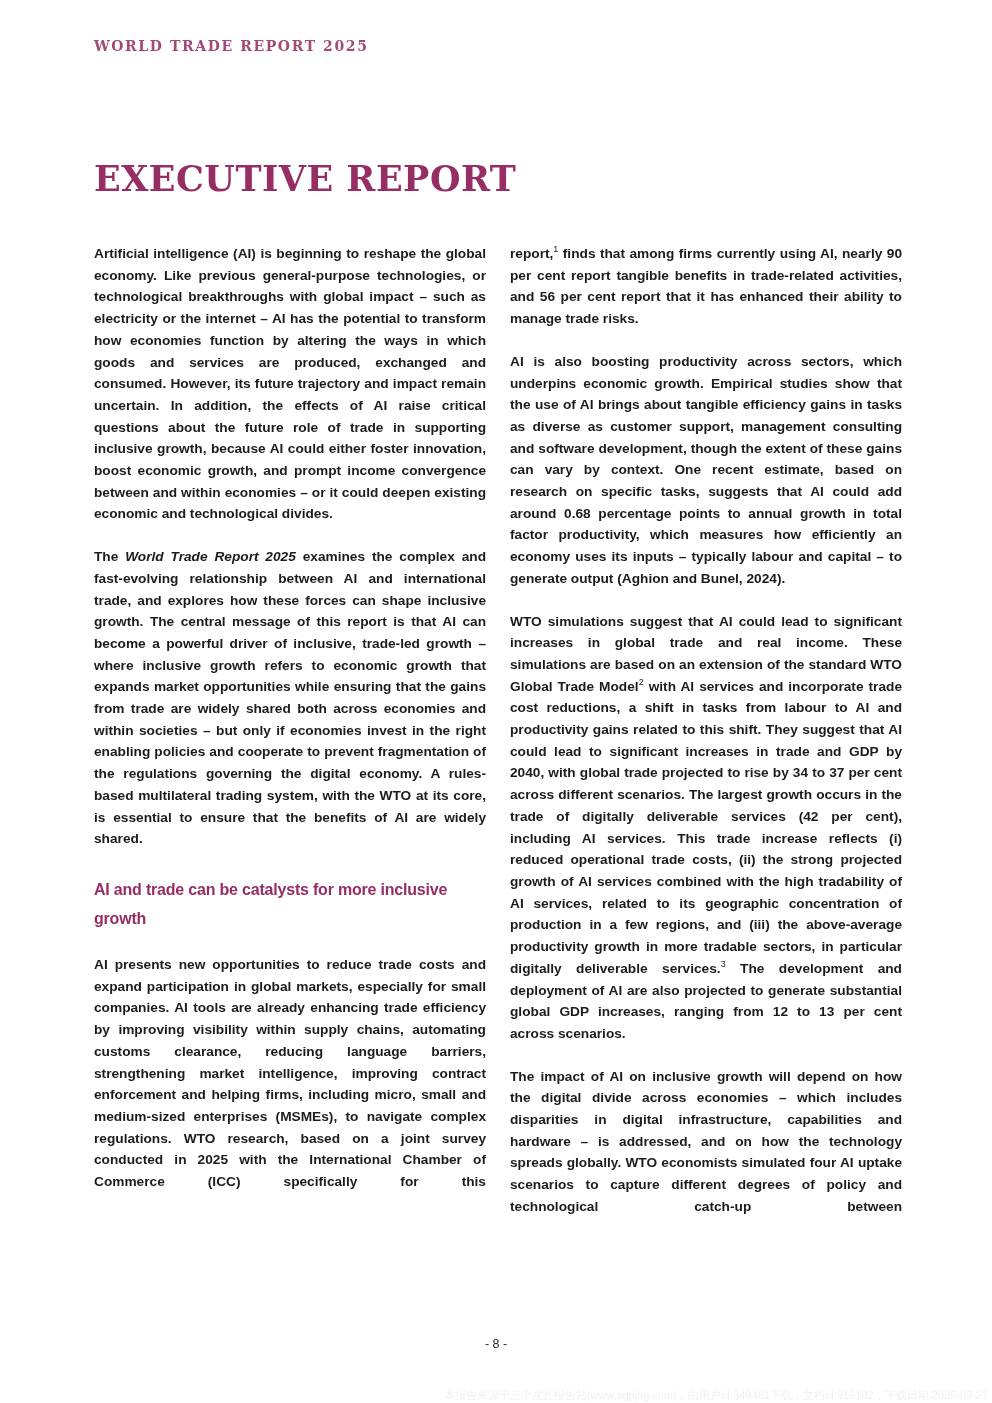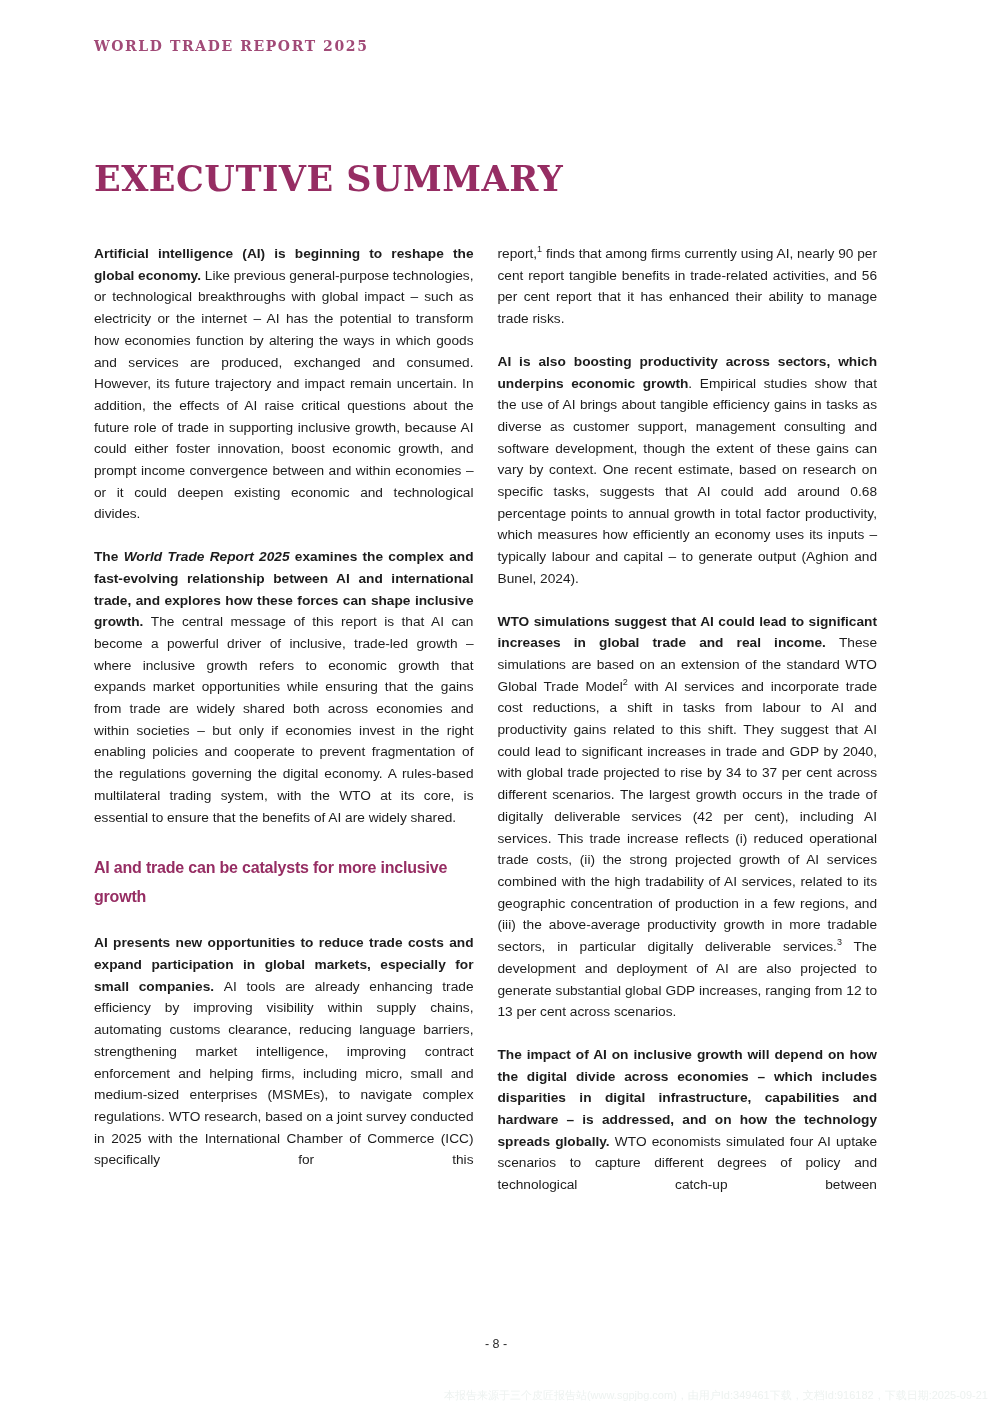--- a/index.html
+++ b/index.html
@@ -11,21 +11,21 @@
   body{
     width:992px;height:1403px;
     background:#ffffff;
     font-family:"Liberation Sans",sans-serif;
     color:var(--body-ink);
     position:relative;
     overflow:hidden;
   }
   .page{
     position:absolute;inset:0;
-    padding:38px 115px 0 94px;
+    padding:38px 90px 0 94px;
   }
   .report-header{
     font-family:"DejaVu Serif",serif;
     font-size:14px;
     font-weight:600;
     letter-spacing:1.6px;
     color:#a14a77;
     margin:0;
   }
   .page-title{
@@ -51,21 +51,21 @@
     text-align:justify;
     margin:0 0 21px 0;
     color:var(--body-ink);
   }
   .body-paragraph.p-continued{
     text-align-last:justify;
     margin-bottom:0;
   }
   .seg-bold{font-weight:700;}
   .seg-bold-italic{font-weight:700;font-style:italic;}
-  .seg-regular{font-weight:400;}
+  .seg-regular{font-weight:700;}
   sup.seg-sup{
     font-size:9px;
     line-height:0;
     vertical-align:super;
   }
   .section-heading{
     font-size:16px;
     line-height:29px;
     font-weight:700;
     color:var(--accent);
@@ -86,21 +86,21 @@
     font-size:11px;
     white-space:nowrap;
     color:#edf2f0;
   }
 </style>
 </head>
 <body>
 
 <div class="page">
   <p class="report-header">WORLD TRADE REPORT 2025</p>
-  <h1 class="page-title">EXECUTIVE SUMMARY</h1>
+  <h1 class="page-title">EXECUTIVE REPORT</h1>
   <div class="columns">
     <div class="column">
         <p class="body-paragraph"><span class="seg-bold">Artificial intelligence (AI) is beginning to reshape the global economy. </span><span class="seg-regular">Like previous general-purpose technologies, or technological breakthroughs with global impact – such as electricity or the internet – AI has the potential to transform how economies function by altering the ways in which goods and services are produced, exchanged and consumed. However, its future trajectory and impact remain uncertain. In addition, the effects of AI raise critical questions about the future role of trade in supporting inclusive growth, because AI could either foster innovation, boost economic growth, and prompt income convergence between and within economies – or it could deepen existing economic and technological divides.</span></p>
         <p class="body-paragraph"><span class="seg-bold">The </span><span class="seg-bold-italic">World Trade Report 2025</span><span class="seg-bold"> examines the complex and fast-evolving relationship between AI and international trade, and explores how these forces can shape inclusive growth. </span><span class="seg-regular">The central message of this report is that AI can become a powerful driver of inclusive, trade-led growth – where inclusive growth refers to economic growth that expands market opportunities while ensuring that the gains from trade are widely shared both across economies and within societies – but only if economies invest in the right enabling policies and cooperate to prevent fragmentation of the regulations governing the digital economy. A rules-based multilateral trading system, with the WTO at its core, is essential to ensure that the benefits of AI are widely shared.</span></p>
         <h2 class="section-heading">AI and trade can be catalysts for more inclusive growth</h2>
         <p class="body-paragraph p-continued"><span class="seg-bold">AI presents new opportunities to reduce trade costs and expand participation in global markets, especially for small companies. </span><span class="seg-regular">AI tools are already enhancing trade efficiency by improving visibility within supply chains, automating customs clearance, reducing language barriers, strengthening market intelligence, improving contract enforcement and helping firms, including micro, small and medium-sized enterprises (MSMEs), to navigate complex regulations. WTO research, based on a joint survey conducted in 2025 with the International Chamber of Commerce (ICC) specifically for this</span></p>
       </div>
     <div class="column">
         <p class="body-paragraph"><span class="seg-regular">report,</span><sup class="seg-sup">1</sup><span class="seg-regular"> finds that among firms currently using AI, nearly 90 per cent report tangible benefits in trade-related activities, and 56 per cent report that it has enhanced their ability to manage trade risks.</span></p>
         <p class="body-paragraph"><span class="seg-bold">AI is also boosting productivity across sectors, which underpins economic growth</span><span class="seg-regular">. Empirical studies show that the use of AI brings about tangible efficiency gains in tasks as diverse as customer support, management consulting and software development, though the extent of these gains can vary by context. One recent estimate, based on research on specific tasks, suggests that AI could add around 0.68 percentage points to annual growth in total factor productivity, which measures how efficiently an economy uses its inputs – typically labour and capital – to generate output (Aghion and Bunel, 2024).</span></p>

